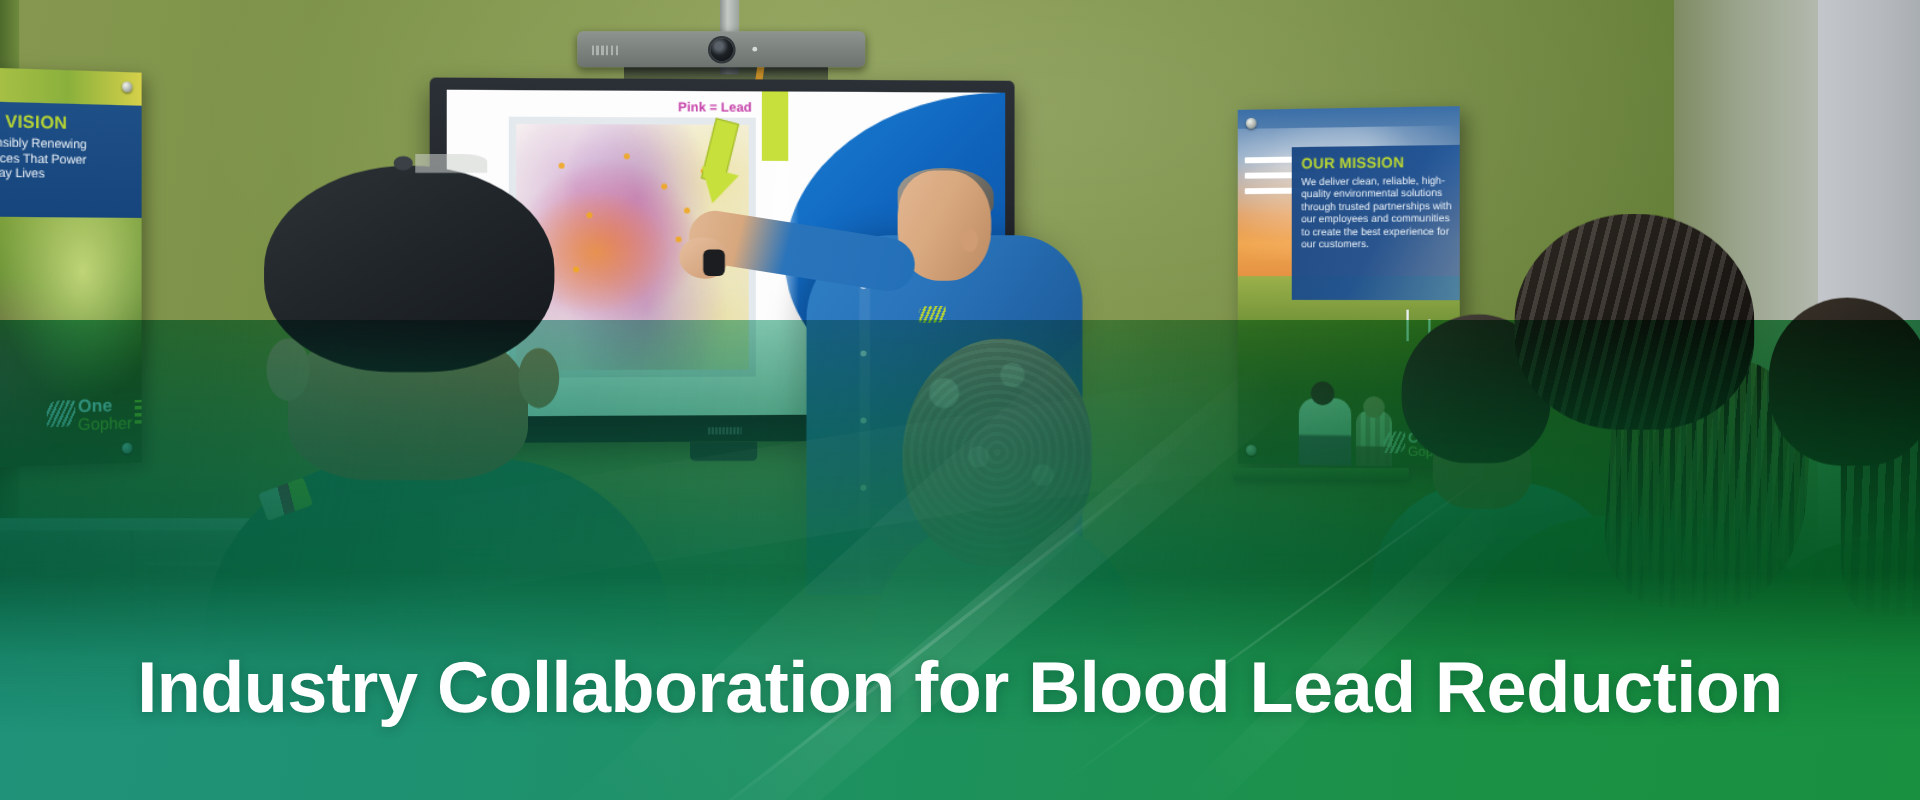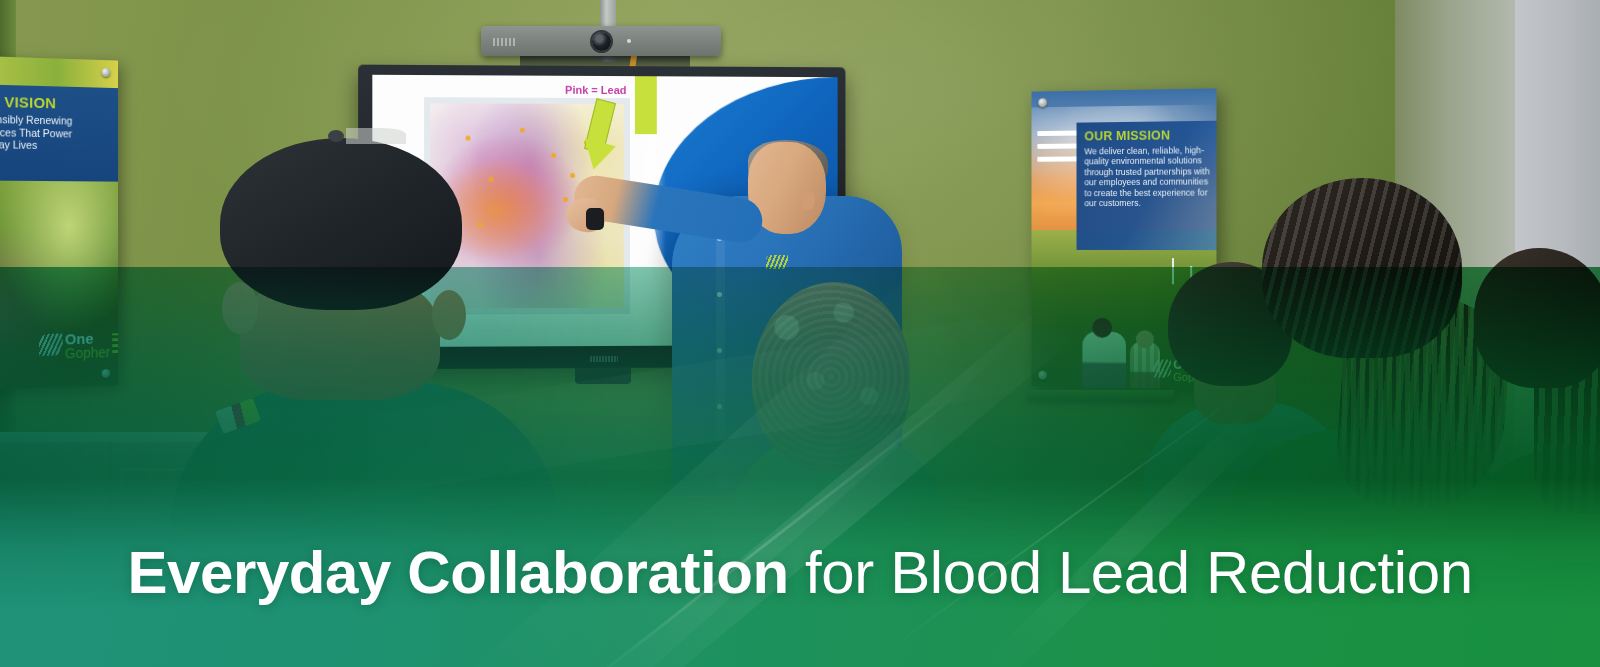--- a/index.html
+++ b/index.html
@@ -351,21 +351,21 @@
     position:absolute;left:0;bottom:62px;width:100%;
     text-align:center;
     color:#ffffff;
     font-size:60px;
     line-height:64px;
     letter-spacing:-.4px;
     text-shadow:0 2px 10px rgba(0,60,40,.30);
     white-space:nowrap;
   }
   .title .b{font-weight:bold;}
-  .title .r{font-weight:normal;}
+  .title .r{font-weight:bold;}
 </style>
 </head>
 <body>
 
 <div class="stage">
 
   <div class="wall-main"></div>
   <div class="wall-far-left"></div>
   <div class="wall-corner"></div>
   <div class="wall-right"></div>
@@ -523,15 +523,15 @@
   <div class="overlay-solid"></div>
   <div class="streaks">
     <div class="streak s1"></div>
     <div class="streak s2"></div>
     <div class="streak s3"></div>
     <div class="streak s4"></div>
     <div class="streak s5"></div>
     <div class="streak s6"></div>
   </div>
 
-  <div class="title"><span class="b">Everyday Collaboration</span><span class="r"> for Blood Lead Reduction</span></div>
+  <div class="title"><span class="b">Industry Collaboration</span><span class="r"> for Blood Lead Reduction</span></div>
 
 </div>
 
 </body></html>

